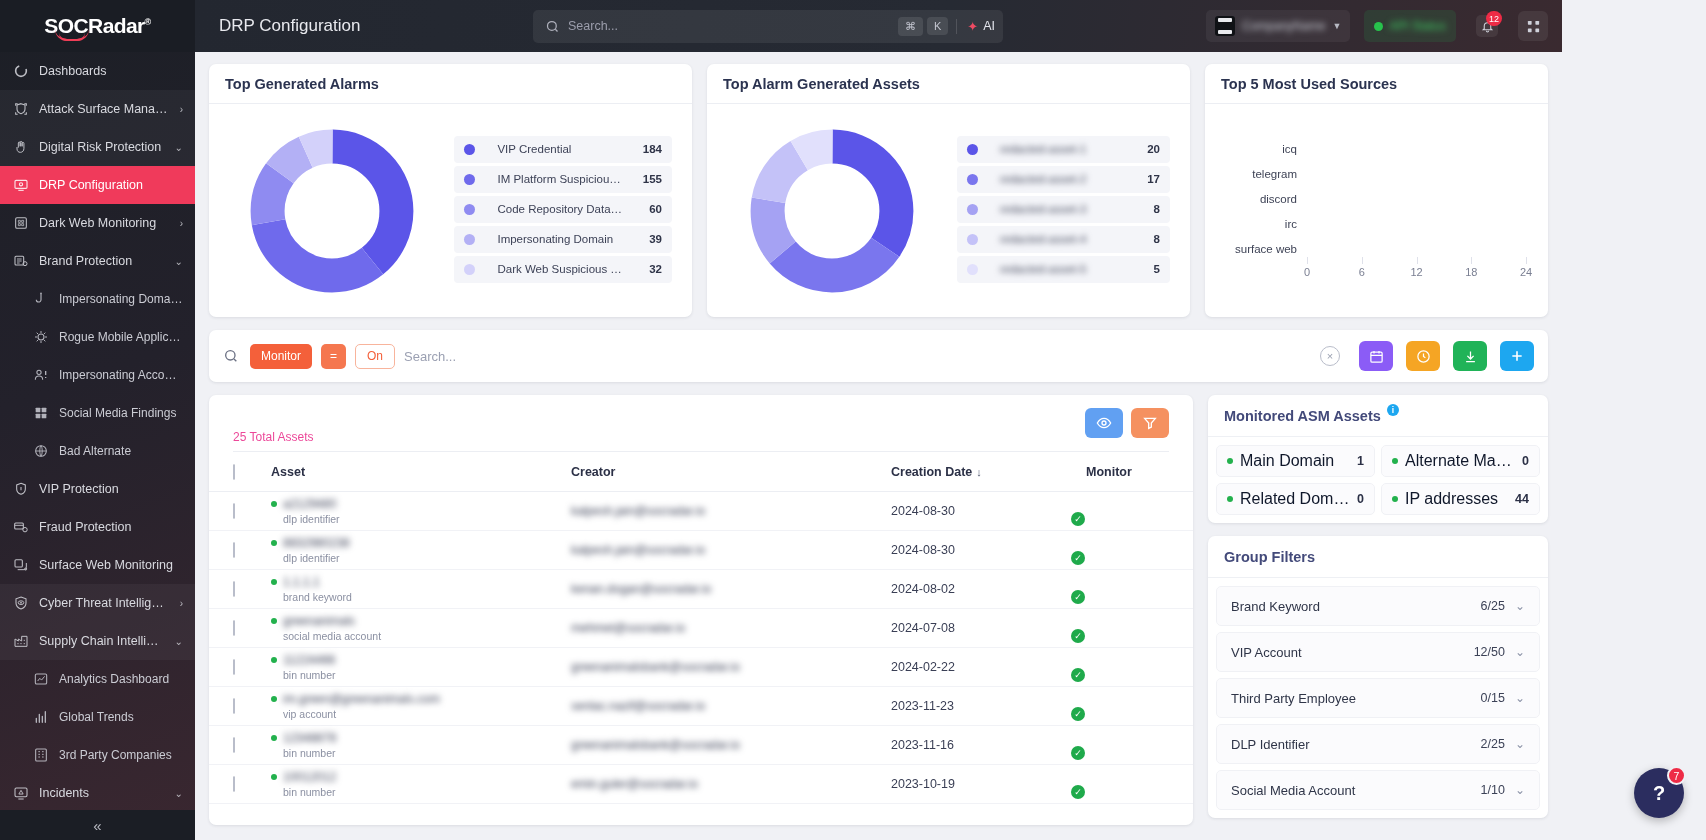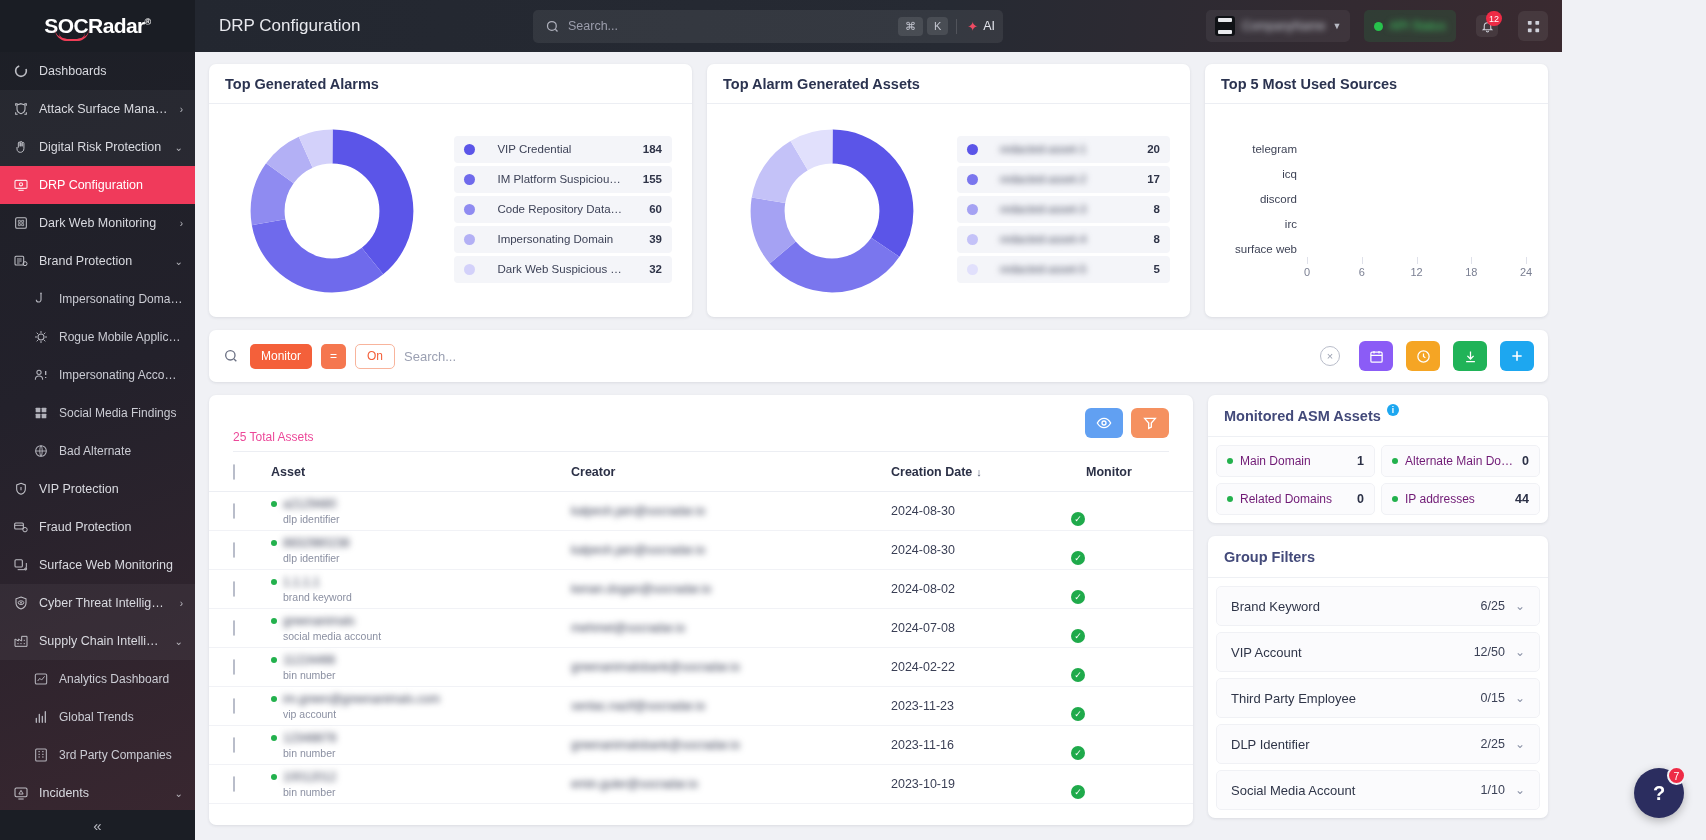--- a/index.html
+++ b/index.html
@@ -224,21 +224,21 @@
     width: 12px; height: 12px; border-radius: 50%; background: #1da7f0; color: #fff;
     font-size: 8.5px; display: flex; align-items: center; justify-content: center;
     align-self: flex-start; margin-top: 9px; cursor: pointer;
   }
   .asm-grid { display: flex; flex-wrap: wrap; padding: 8px; gap: 6px; }
   .asm-item {
     width: calc(50% - 3px); height: 32px; background: #fbfbfd; border: 1px solid #f0f1f5;
     border-radius: 5px; display: flex; align-items: center; padding: 0 10px; gap: 7px;
   }
   .asm-item .gd { width: 6px; height: 6px; border-radius: 50%; background: #23b14d; flex: 0 0 6px;}
-  .asm-item .nm { flex: 1; font-size: 12px; color: #701a75; white-space: nowrap; overflow: hidden; text-overflow: ellipsis;}
+  .asm-item .nm { flex: 1; font-size: 16px; color: #0f172a; white-space: nowrap; overflow: hidden; text-overflow: ellipsis;}
   .asm-item .vl { font-size: 12.5px; color: #2b3046; font-weight: bold; }
   .gf-list { padding: 8px; display: flex; flex-direction: column; gap: 6px; }
   .gf-item {
     height: 40px; background: #fbfbfd; border: 1px solid #f0f1f5; border-radius: 5px;
     display: flex; align-items: center; padding: 0 14px; gap: 10px; cursor: pointer;
   }
   .gf-item .nm { flex: 1; font-size: 13px; color: #2f3548; }
   .gf-item .vl { font-size: 12.5px; color: #3c4257; }
   .gf-item .cv { font-size: 12px; color: #8d94a8; }
 
@@ -618,26 +618,26 @@
               </div>
           </div>
         </section>
 
         <section class="card c3">
           <div class="card-hd">Top 5 Most Used Sources</div>
           <div class="card-body">
             <div class="barchart">
               <div class="bars" id="bars">
                   <div class="bar-row">
+                    <span class="blbl">icq</span>
+                    <span class="bar-track"><span class="bar-fill" style="width:90.83333333333333%;background:#7b79ef"></span></span>
+                  </div>
+                  <div class="bar-row">
                     <span class="blbl">telegram</span>
                     <span class="bar-track"><span class="bar-fill" style="width:98.75%;background:#7b79ef"></span></span>
-                  </div>
-                  <div class="bar-row">
-                    <span class="blbl">icq</span>
-                    <span class="bar-track"><span class="bar-fill" style="width:90.83333333333333%;background:#7b79ef"></span></span>
                   </div>
                   <div class="bar-row">
                     <span class="blbl">discord</span>
                     <span class="bar-track"><span class="bar-fill" style="width:89.58333333333334%;background:#7b79ef"></span></span>
                   </div>
                   <div class="bar-row">
                     <span class="blbl">irc</span>
                     <span class="bar-track"><span class="bar-fill" style="width:81.66666666666667%;background:#7b79ef"></span></span>
                   </div>
                   <div class="bar-row">

